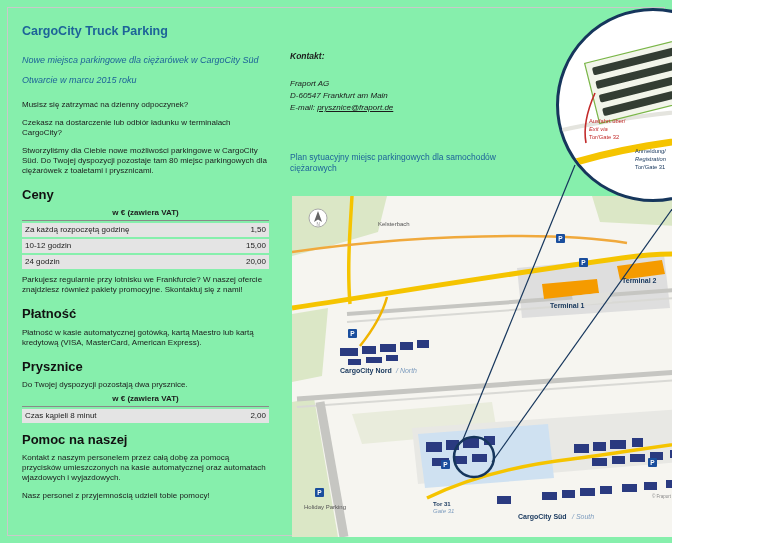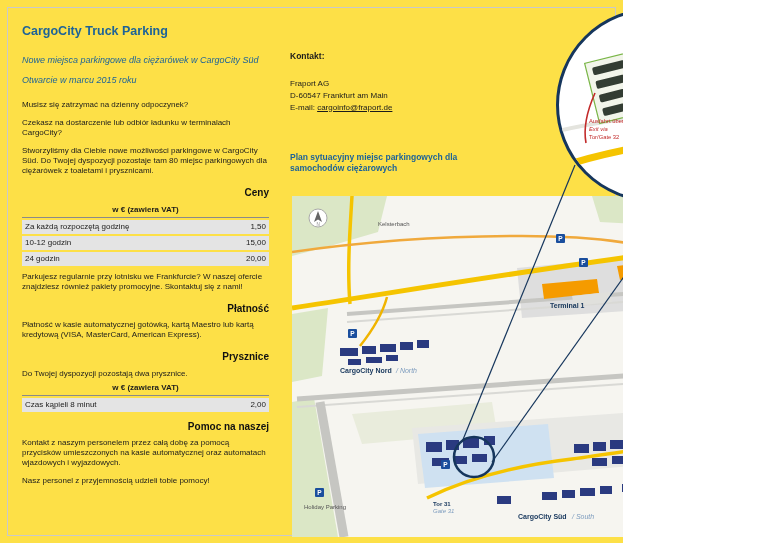--- a/index.html
+++ b/index.html
@@ -1,39 +1,39 @@
 <!DOCTYPE html>
 <html><head>
 <meta charset="utf-8">
 <style>
   * { margin:0; padding:0; box-sizing:border-box; }
   html,body { width:768px; height:543px; }
   body { font-family:"Liberation Sans", sans-serif; background:#ffffff; }
-  .page { position:relative; width:623px; height:543px; background:#fde047; overflow:hidden; }
+  .page { position:relative; width:672px; height:543px; background:#86efac; overflow:hidden; }
   .frame { position:absolute; inset:7px; border:1px solid #c9c9c9; pointer-events:none; }
 
   .left-col { position:absolute; left:22px; top:24px; width:247px; color:#1b1b1b; font-size:8px; line-height:1.25; }
   .title { color:#1d6398; font-size:12.5px; font-weight:bold; margin-bottom:15px; }
   .lead { color:#1d6398; font-style:italic; font-size:9px; line-height:1.3; margin-bottom:9px; }
   .lead.last { margin-bottom:13px; }
   .para { margin-bottom:8px; }
   .para.big-gap { margin-bottom:11px; }
-  .h2 { font-weight:bold; font-size:10px; margin:3px 0 5px; color:#111;text-align:right; }
+  .h2 { font-weight:bold; font-size:13px; margin:3px 0 5px; color:#111; }
 
   .tbl { width:100%; margin-bottom:6px; }
   .tbl-head { text-align:center; font-weight:bold; font-size:8px; border-bottom:1px solid #8a8a8a; padding:0 2px 2px; margin-bottom:2px; }
   .tbl-row { display:flex; background:#e4e4e4; padding:2px 3px; margin-bottom:2px; align-items:flex-end;gap:11px; }
   .tbl-row .lbl { flex:1; max-width:120px; }
   .tbl-row .val { margin-left:auto; width:44px; text-align:right; }
 
-  .mid-col { position:absolute; left:290px; top:50px; width:230px; font-size:8px; line-height:1.5; color:#1b1b1b; }
+  .mid-col { position:absolute; left:290px; top:50px; width:230px; font-size:8px; line-height:1.5; color:#1b1b1b;font-style:italic; }
   .contact-heading { font-weight:bold; font-size:8.5px; margin-bottom:15px; }
   .email-link { text-decoration:underline; color:#1b1b1b; cursor:pointer; }
 
-  .map-caption { position:absolute; left:290px; top:152px; width:215px; color:#1d6398; font-weight:bold; font-size:8.5px; line-height:1.35; }
+  .map-caption { position:absolute; left:290px; top:152px; width:215px; color:#1d6398; font-weight:normal; font-size:8.5px; line-height:1.35; }
 
   .map { position:absolute; left:292px; top:196px; width:465px; height:341px; z-index:1; }
   .overlay { position:absolute; left:0; top:0; z-index:2; pointer-events:none; }
   .inset { position:absolute; left:556px; top:8px; width:194px; height:194px; border:3px solid #16365c; border-radius:50%; background:#ffffff; overflow:hidden; z-index:3; }
 
   
   text { font-family:"Liberation Sans", sans-serif; }
   .t-navy   { font-size:7px; font-weight:bold; fill:#16365c; }
   .t-navy-it{ font-size:7px; font-style:italic; fill:#7d9cbe; }
   .t-sm     { font-size:6px; fill:#555555; }
@@ -94,21 +94,21 @@
 
     <div class="h2">Pomoc na naszej</div>
     <div class="para">Kontakt z naszym personelem przez całą dobę za pomocą przycisków umieszczonych na kasie automatycznej oraz automatach wjazdowych i wyjazdowych.</div>
     <div class="para">Nasz personel z przyjemnością udzieli tobie pomocy!</div>
   </div>
 
   <div class="mid-col">
     <div class="contact-heading">Kontakt:</div>
     <div>Fraport AG</div>
     <div>D-60547 Frankfurt am Main</div>
-    <div><span>E-mail: </span><span class="email-link">cargoinfo@fraport.de</span></div>
+    <div><span>E-mail: </span><span class="email-link">prysznice@fraport.de</span></div>
   </div>
 
   <div class="map-caption">Plan sytuacyjny miejsc parkingowych dla samochodów ciężarowych</div>
 
   <div class="map">
     <svg viewBox="0 0 465 341" width="465" height="341">
       <rect width="465" height="341" fill="#f6f5f0"></rect>
 
       <g>
         <path d="M0,0 L95,0 L86,36 L38,50 L0,60 Z" fill="#dbe7c6"></path>

